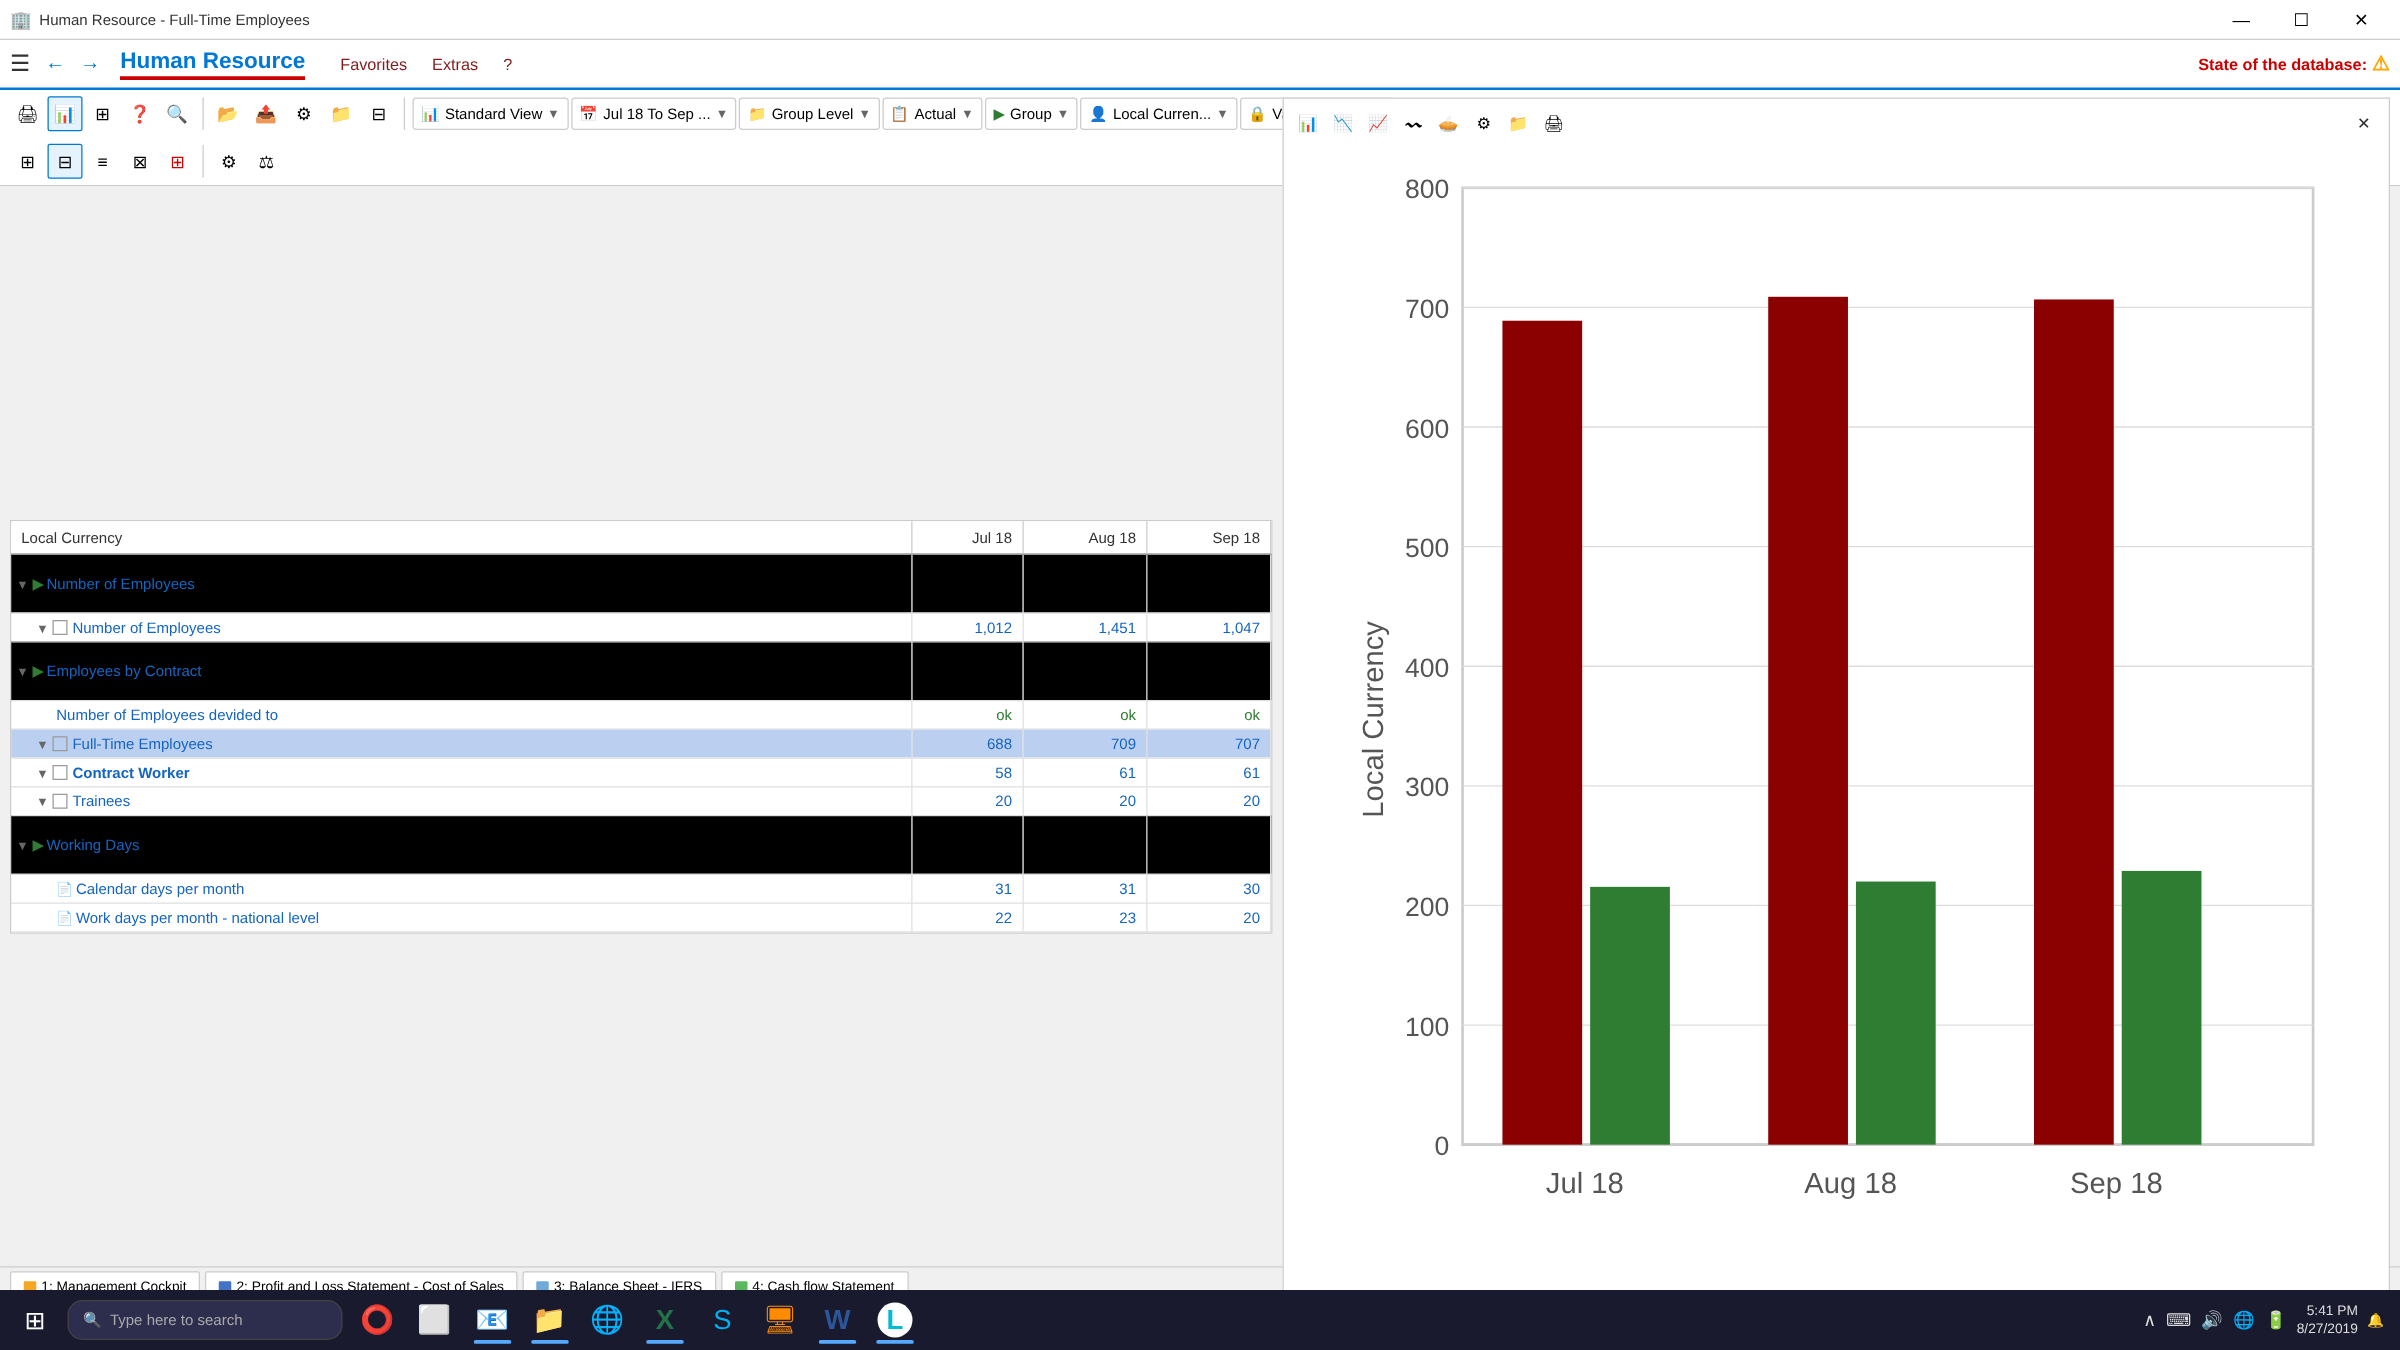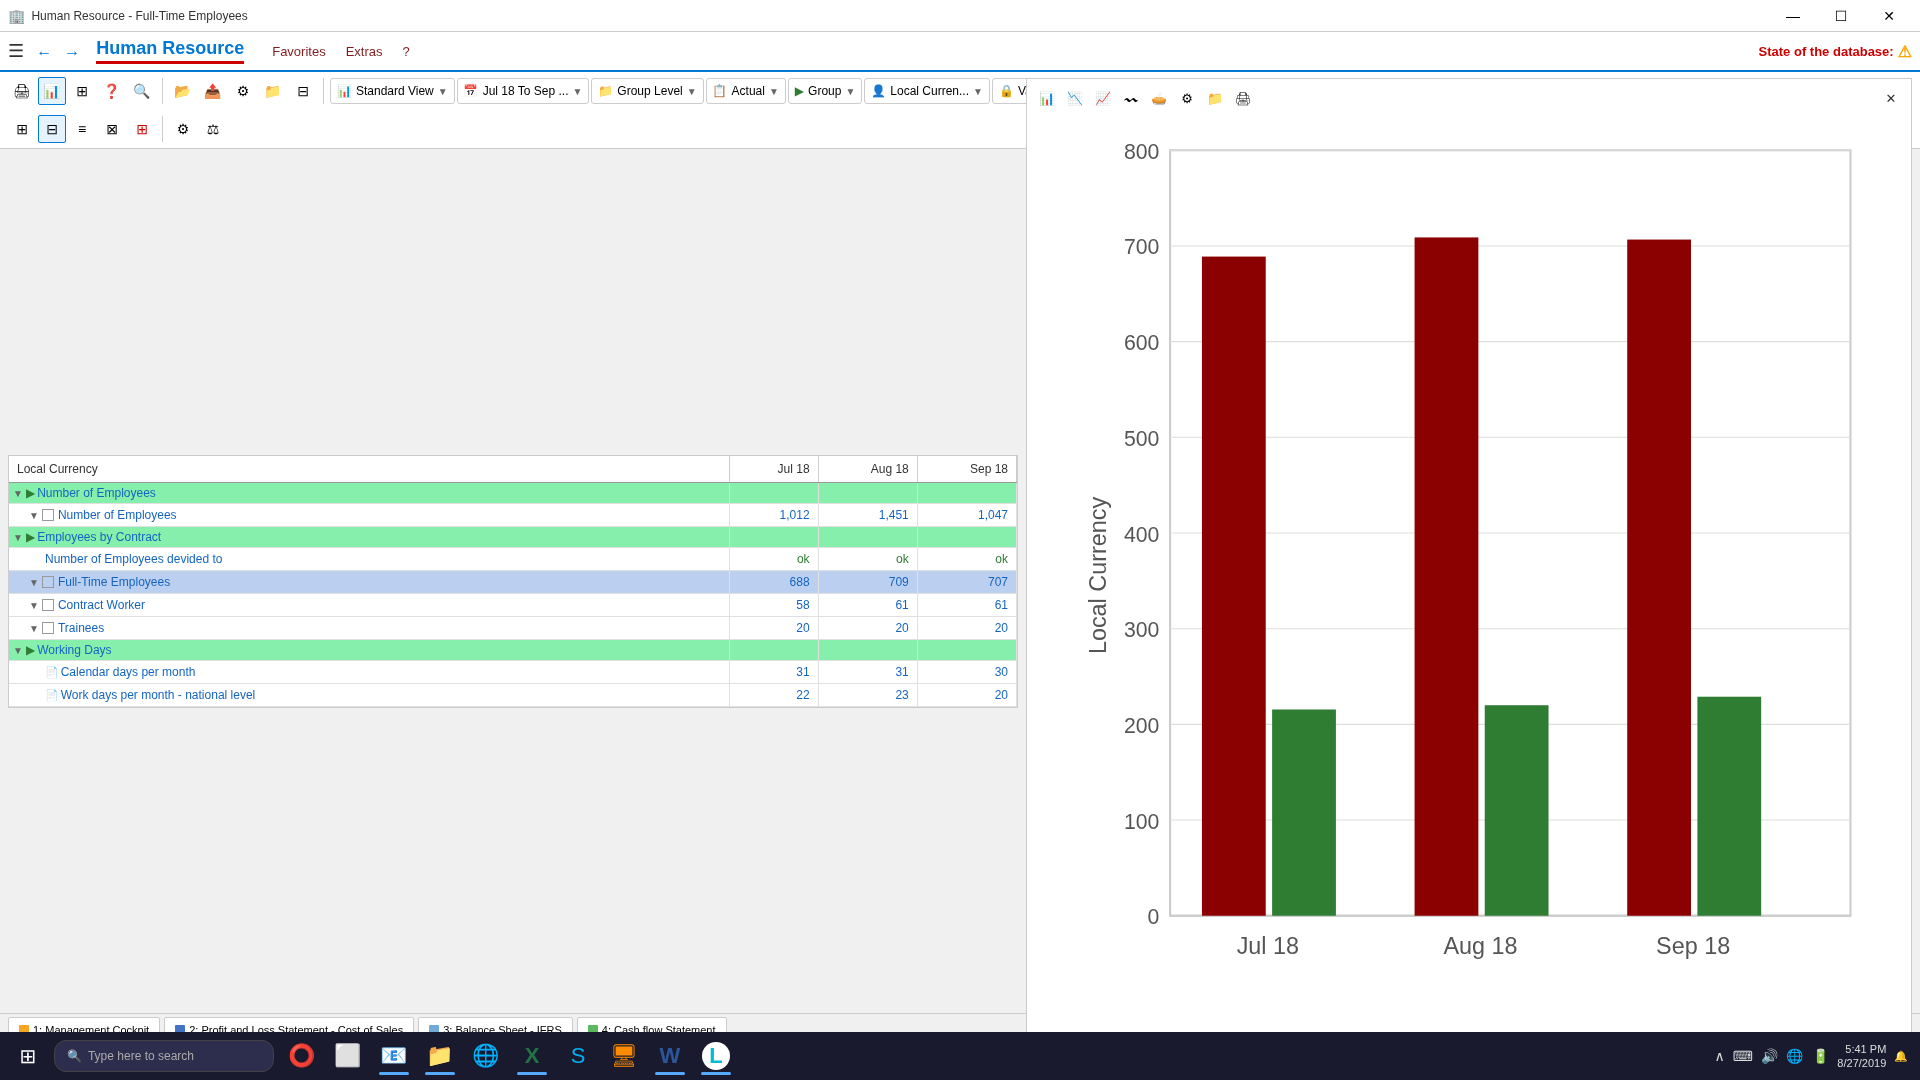--- a/index.html
+++ b/index.html
@@ -125,24 +125,24 @@
       padding: 4px 8px;
       text-align: right;
       color: #1565c0;
       white-space: nowrap;
     }
     .data-table td.label-col {
       text-align: left;
       color: #1565c0;
     }
     .data-table tr.section-header td {
-      background: #86efac;
+      background: #000000;
       color: #1565c0;
       font-weight: normal;
-      padding: 3px 8px;
+      padding: 16px 8px;
     }
     .data-table tr.highlight td {
       background: #bbd0f0;
     }
     .expand-icon { display: inline-block; margin-right: 3px; font-size: 10px; color: #666; }
     .check-box { display: inline-block; width: 12px; height: 12px; border: 1px solid #999; margin-right: 4px; vertical-align: middle; }
     .tri-right { color: #2e7d32; margin-right: 2px; }
     .folder-icon { color: #f5a623; margin-right: 2px; font-size: 11px; }
     .ok-text { color: #2e7d32; }
 
@@ -417,21 +417,21 @@
             <td><span class="ok-text">ok</span></td>
             <td><span class="ok-text">ok</span></td>
           </tr>
           <tr class="highlight">
             <td class="label-col" style="padding-left: 20px; margin-left: 32px;"><span class="expand-icon">▼</span><span class="check-box"></span>Full-Time Employees</td>
             <td>688</td>
             <td>709</td>
             <td>707</td>
           </tr>
           <tr>
-            <td class="label-col" style="padding-left: 20px;"><span class="expand-icon">▼</span><span class="check-box"></span>Contract Worker</td>
+            <td class="label-col" style="padding-left: 20px; font-weight: bold;"><span class="expand-icon">▼</span><span class="check-box"></span>Contract Worker</td>
             <td>58</td>
             <td>61</td>
             <td>61</td>
           </tr>
           <tr>
             <td class="label-col" style="padding-left: 20px;"><span class="expand-icon">▼</span><span class="check-box"></span>Trainees</td>
             <td>20</td>
             <td>20</td>
             <td>20</td>
           </tr>

